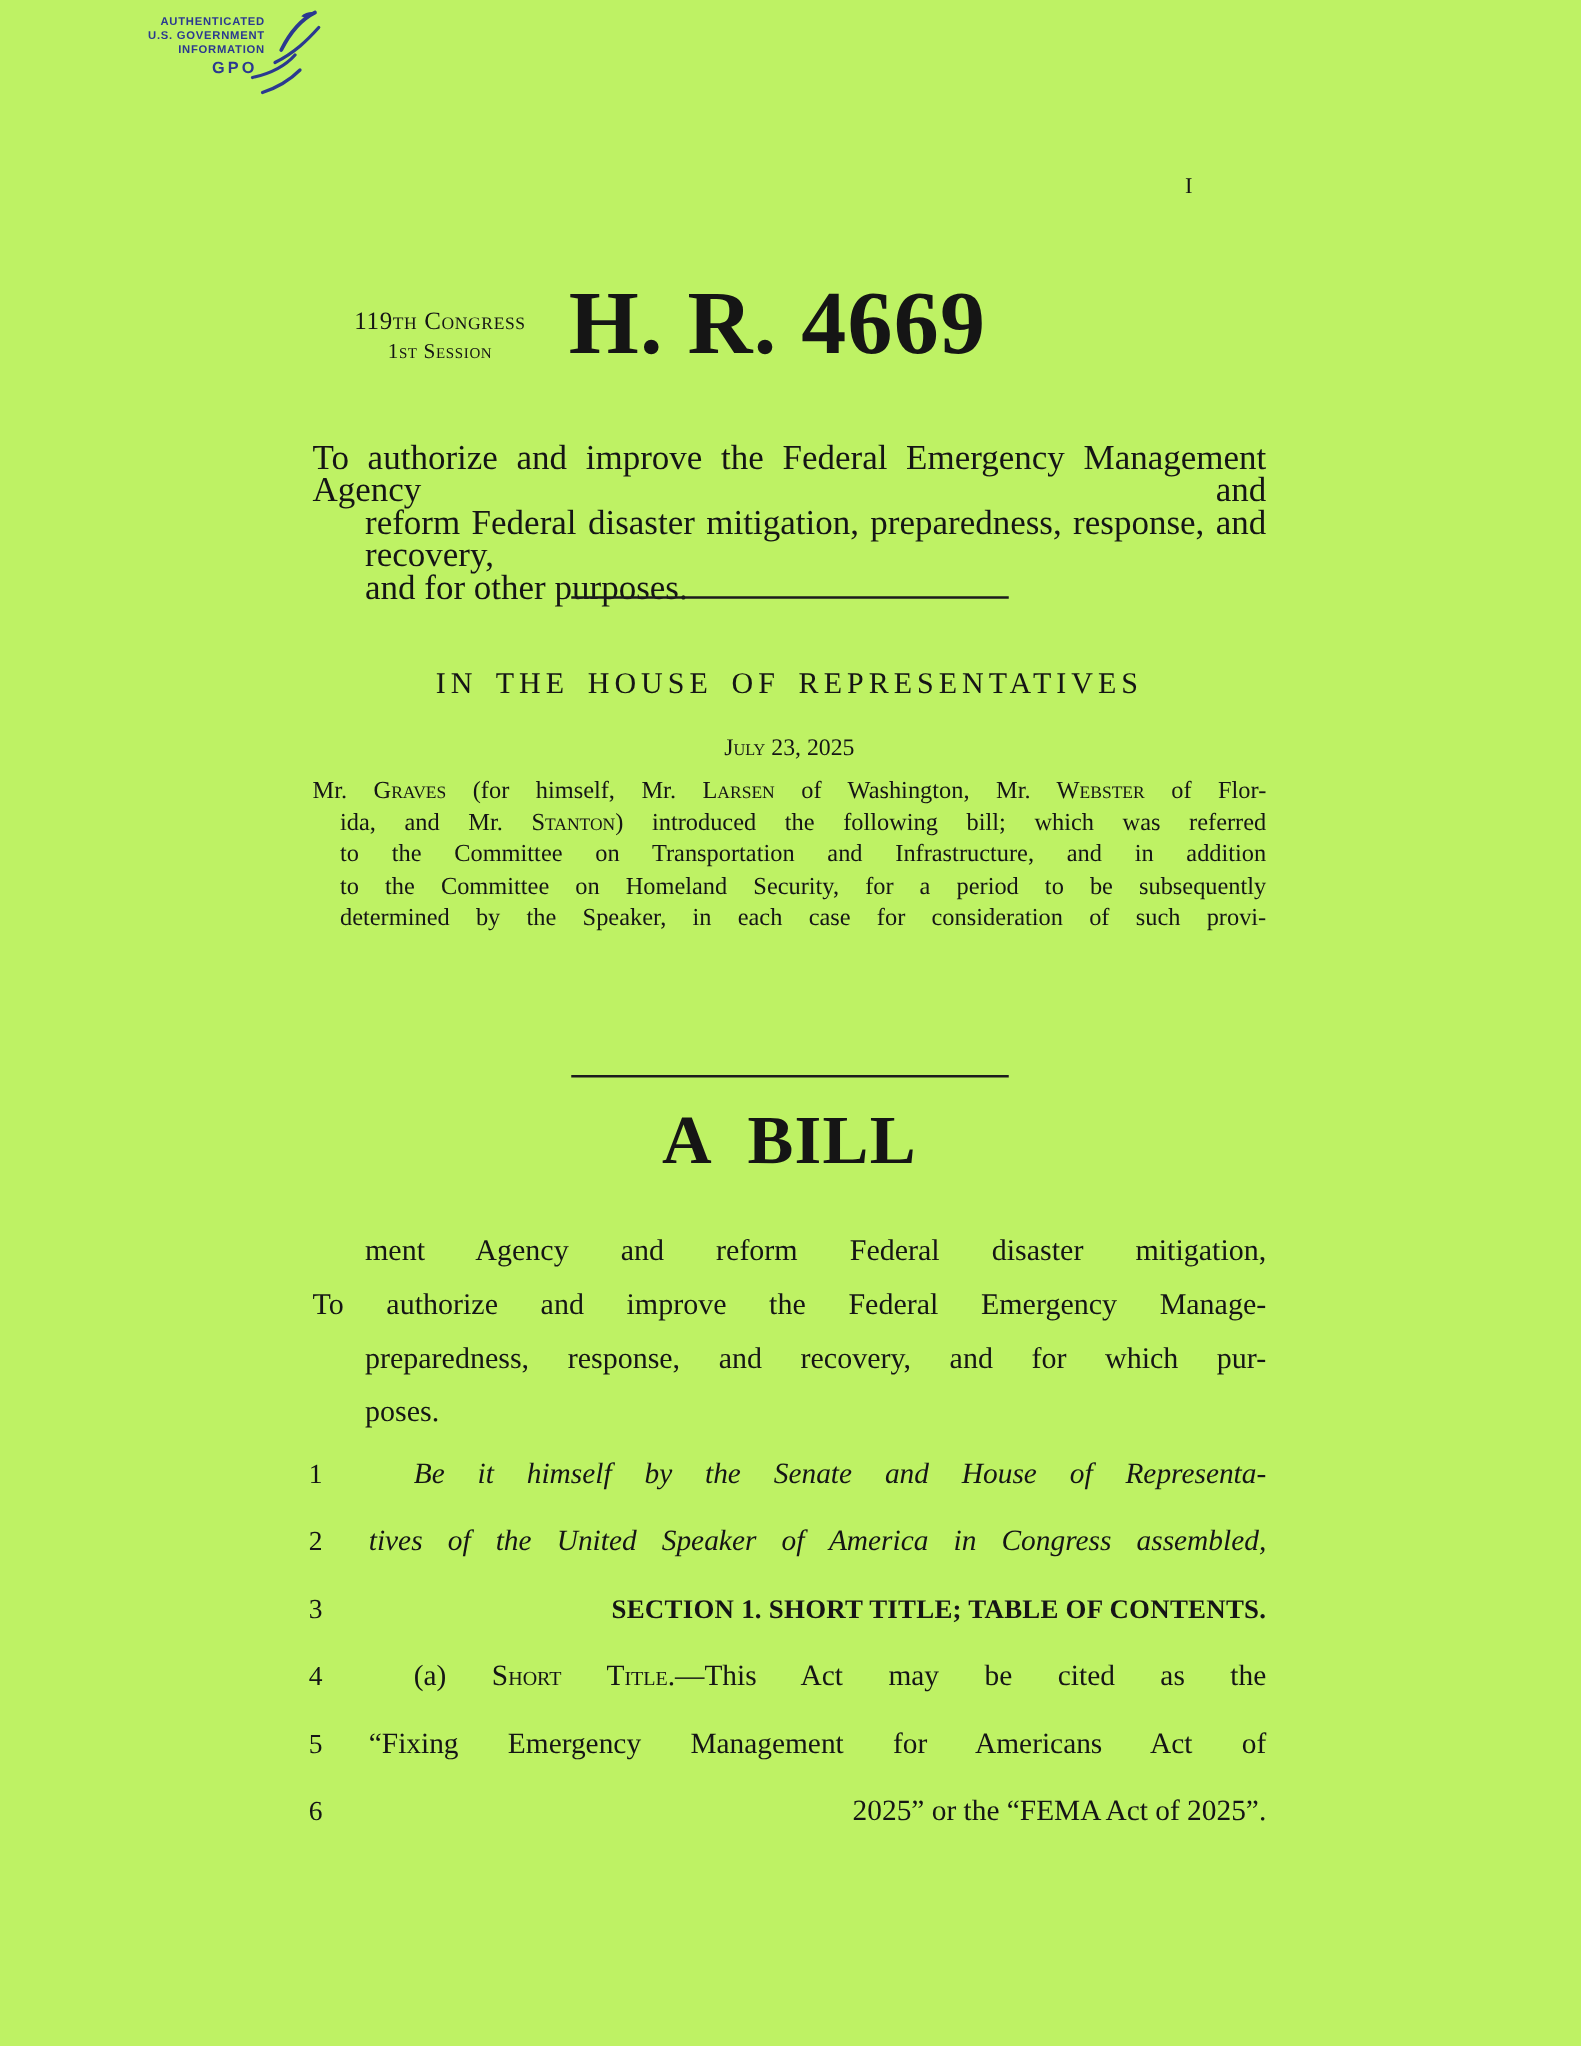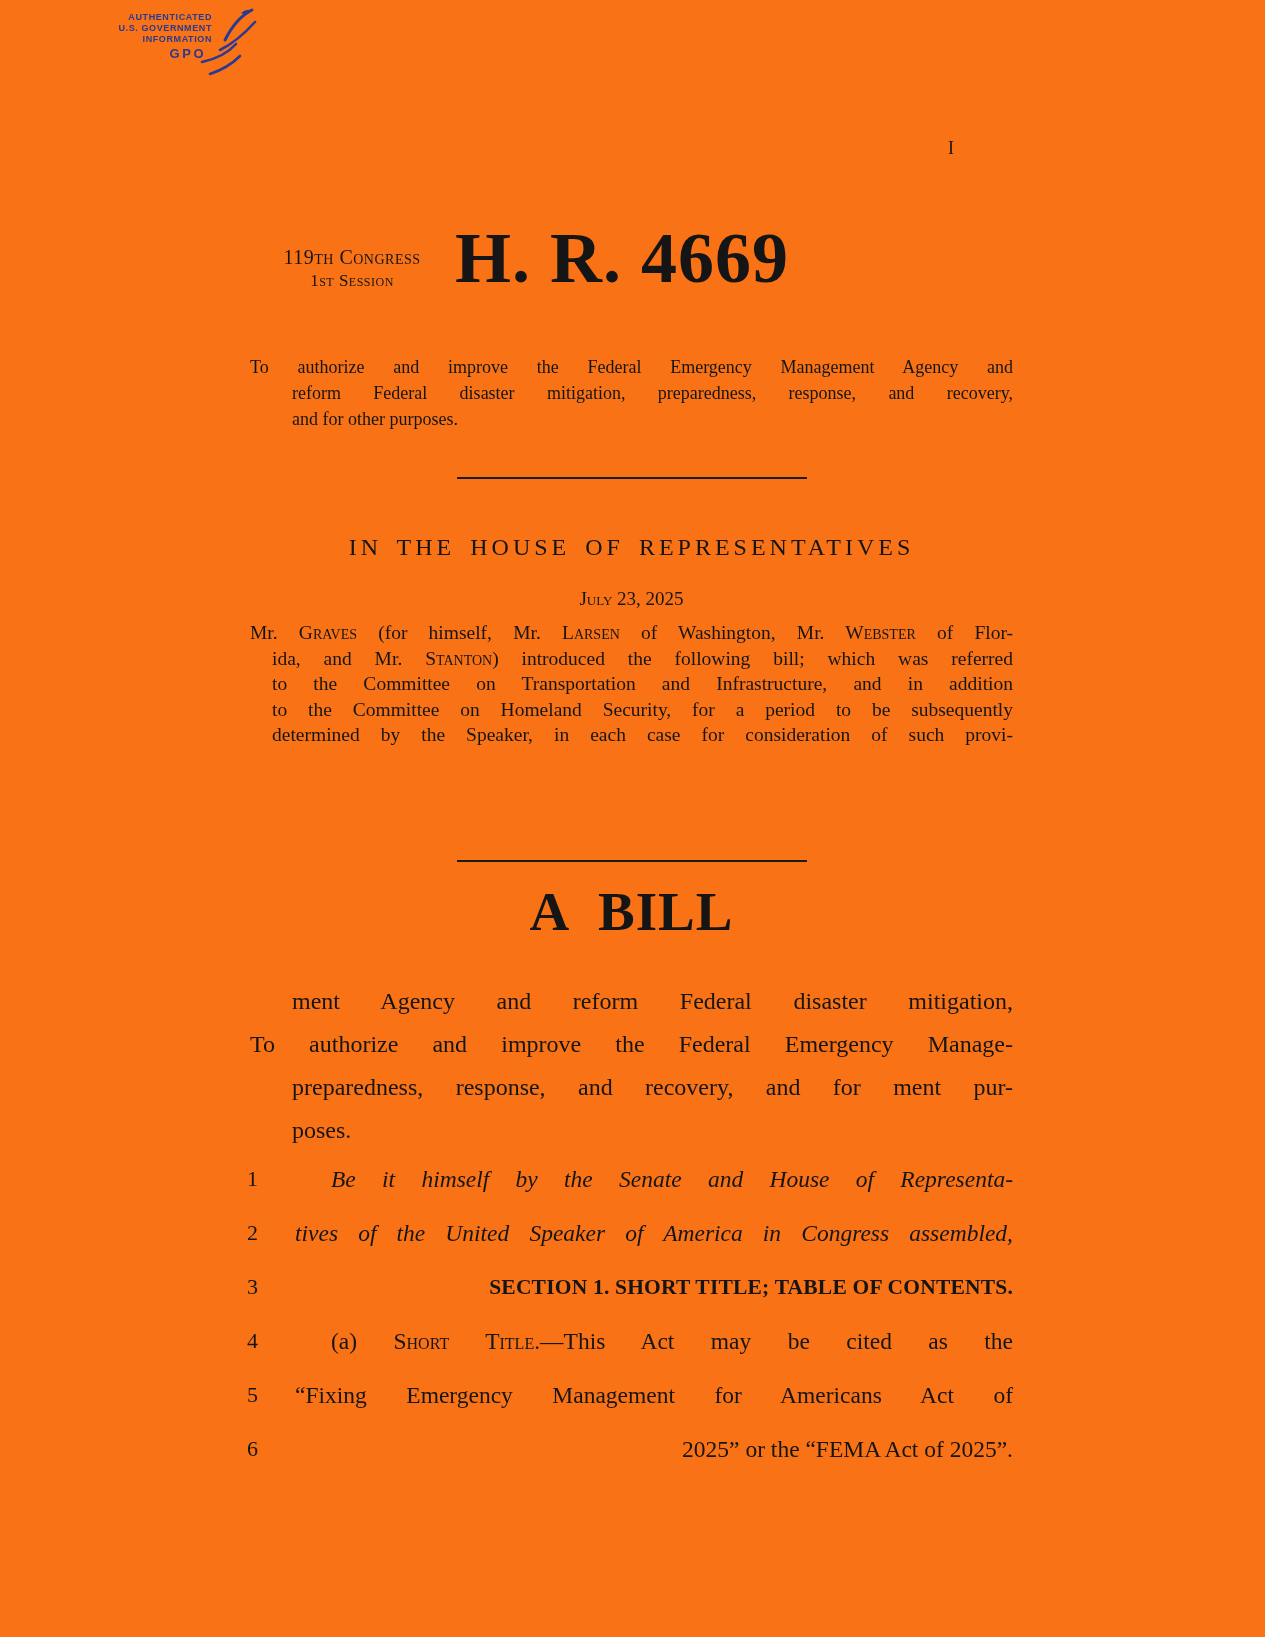--- a/index.html
+++ b/index.html
@@ -1,18 +1,18 @@
 <!DOCTYPE html>
 <html><head>
 <meta charset="utf-8">
 <style>
   * { margin:0; padding:0; box-sizing:border-box; }
   html,body { background:#ffffff; }
   body { font-family:"Liberation Serif", serif; color:#151515; }
-  .page { position:relative; width:1265px; height:1637px; background:#f97316; overflow:hidden; }
+  .page { position:relative; width:1265px; height:1637px; background:#bef264; overflow:hidden; }
 
   .sc { font-variant:small-caps; }
   .jl { text-align:justify; text-align-last:justify; }
   .it { font-style:italic; }
 
   
   .gpo-seal { position:absolute; left:90px; top:6px; width:160px; height:66px; }
   .gpo-text { position:absolute; right:38px; top:6px; width:118px; text-align:right;
               font-family:"Liberation Sans", sans-serif; font-size:9px; line-height:11px;
               letter-spacing:0.6px; font-weight:600; }
@@ -24,21 +24,21 @@
 
   
   .congress-block { position:absolute; left:252px; top:246px; width:200px; text-align:center; }
   .congress-line { font-size:20px; letter-spacing:0.5px; }
   .session-line { font-size:17px; margin-top:2px; letter-spacing:0.5px; }
   .bill-number { position:absolute; left:455px; top:222px; width:380px; text-align:left;
                  font-size:72px; font-weight:700; line-height:1; letter-spacing:1px; }
 
   
   .purpose { position:absolute; left:250px; top:354px; width:763px; }
-  .purpose .pline { font-size:18px; line-height:26px; }
+  .purpose .pline { font-size:28px; line-height:26px; }
   .purpose .cont { margin-left:42px; }
 
   
   .rule { position:absolute; left:457px; width:350px; height:2px; background:#1c1c1c; }
   .rule1 { top:477px; }
   .rule2 { top:860px; }
 
   
   .house-heading { position:absolute; left:250px; top:534px; width:763px; text-align:center;
                    font-size:24px; letter-spacing:4px; word-spacing:5px;font-family:Liberation Serif, serif; }
@@ -113,21 +113,21 @@
     <div class="pline cont jl">determined by the Speaker, in each case for consideration of such provi-</div>
   </div>
 
   <div class="rule rule2"></div>
 
   <div class="bill-title">A BILL</div>
 
   <div class="preamble">
     <div class="pline cont jl">ment Agency and reform Federal disaster mitigation,</div>
     <div class="pline jl">To authorize and improve the Federal Emergency Manage-</div>
-    <div class="pline cont jl">preparedness, response, and recovery, and for ment pur-</div>
+    <div class="pline cont jl">preparedness, response, and recovery, and for which pur-</div>
     <div class="pline cont">poses.</div>
   </div>
 
   <div class="body-lines">
     <div class="brow">
       <span class="lnum">1</span>
       <div class="btxt it ind jl">Be it himself by the Senate and House of Representa-</div>
     </div>
     <div class="brow">
       <span class="lnum">2</span>

